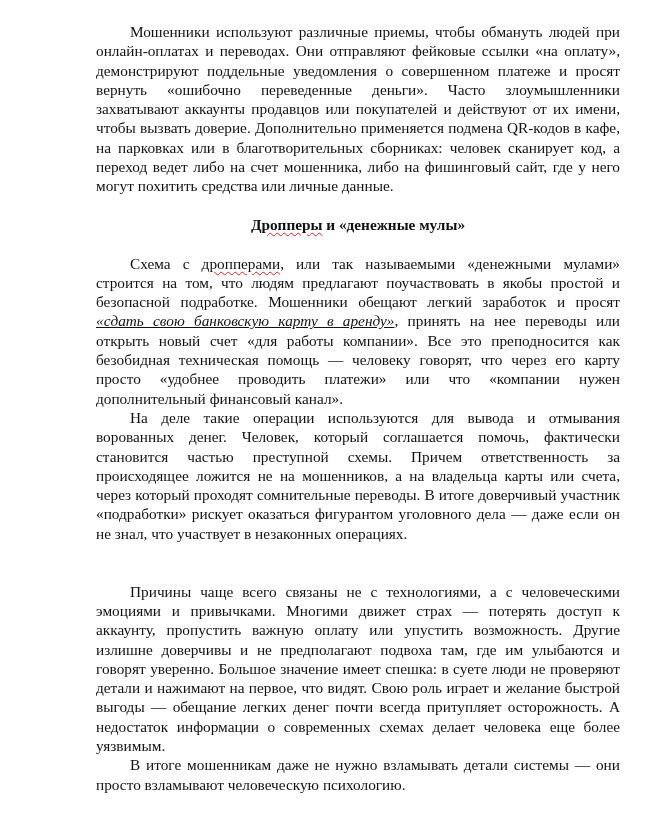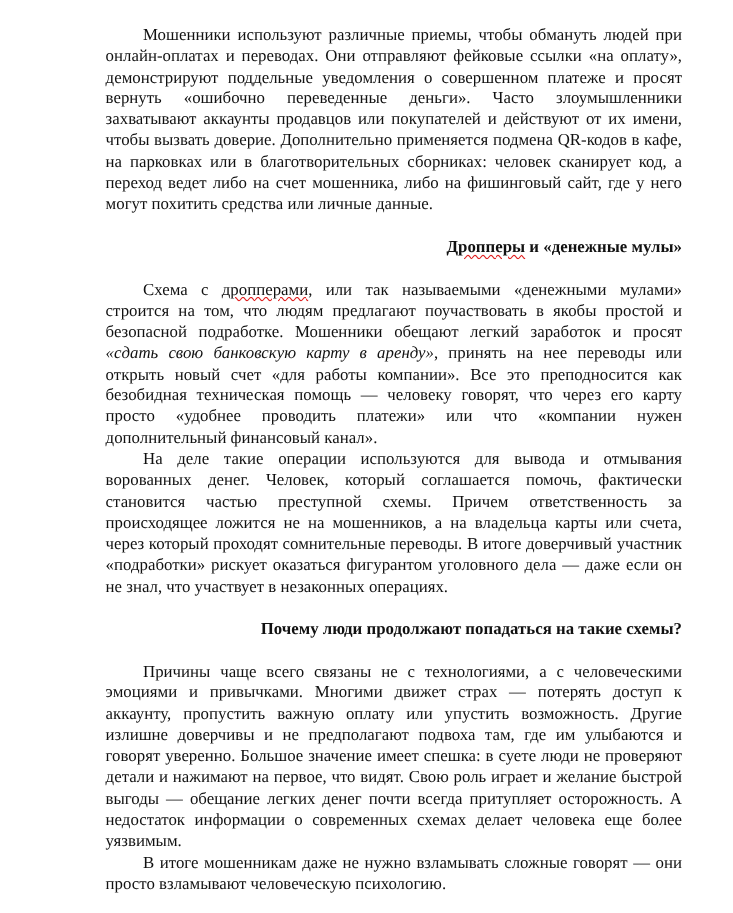--- a/index.html
+++ b/index.html
@@ -24,27 +24,27 @@
       color: #111111;
     }
     p {
       margin: 0;
       text-align: justify;
       text-indent: 34px;
     }
     .heading {
       text-indent: 0;
       font-weight: bold;
-      text-align: right;
+      text-align: center;
     }
     .gap {
       height: 19.3px;
     }
     b { font-weight: normal; }
-    i { font-style: italic; }
+    i { font-style: italic; text-decoration: underline; }
     .spell {
       text-decoration: underline wavy #e02020;
       text-decoration-thickness: 1px;
       text-underline-offset: 2px;
     }
   </style>
 </head>
 <body>
 
 <div class="page">
@@ -56,23 +56,22 @@
   <p class="heading"><span class="spell">Дропперы</span><span> и «денежные мулы»</span></p>
 
   <div class="gap"></div>
 
   <p><span>Схема с </span><span class="spell">дропперами</span><span>, или так называемыми «денежными мулами» строится на том, что людям предлагают поучаствовать в </span><b>якобы простой и безопасной подработке.</b><span> Мошенники обещают легкий заработок и просят </span><i>«сдать свою банковскую карту в аренду»</i><span>, принять на нее переводы или открыть новый счет «для работы компании». Все это преподносится как безобидная техническая помощь — человеку говорят, что через его карту просто «удобнее проводить платежи» или что «компании нужен дополнительный финансовый канал».</span></p>
 
   <p><span>На деле такие операции используются для вывода и отмывания ворованных денег. Человек, который соглашается помочь, фактически становится частью преступной схемы. Причем ответственность за происходящее ложится не на мошенников, а на владельца карты или счета, через который проходят </span><b>сомнительные переводы</b><span>. В итоге доверчивый участник «подработки» рискует оказаться фигурантом уголовного дела — даже если он не знал, что участвует в незаконных операциях.</span></p>
 
   <div class="gap"></div>
 
-  <p class="heading">Почему люди продолжают попадаться на такие схемы?</p>
 
   <div class="gap"></div>
 
   <p><span>Причины чаще всего связаны не с технологиями, а с человеческими эмоциями и привычками. Многими движет страх — потерять доступ к аккаунту, пропустить важную оплату или упустить возможность. Другие излишне доверчивы и не предполагают подвоха там, где им улыбаются и говорят уверенно. Большое значение имеет спешка: в суете люди не проверяют детали и нажимают на первое, что видят. Свою роль играет и </span><b>желание быстрой выгоды</b><span> — обещание легких денег почти всегда притупляет осторожность. А недостаток информации о современных схемах делает человека еще более уязвимым.</span></p>
 
-  <p>В итоге мошенникам даже не нужно взламывать сложные говорят — они просто взламывают человеческую психологию.</p>
+  <p>В итоге мошенникам даже не нужно взламывать детали системы — они просто взламывают человеческую психологию.</p>
 
   <div class="gap"></div>
 
 </div>
 
 </body></html>

